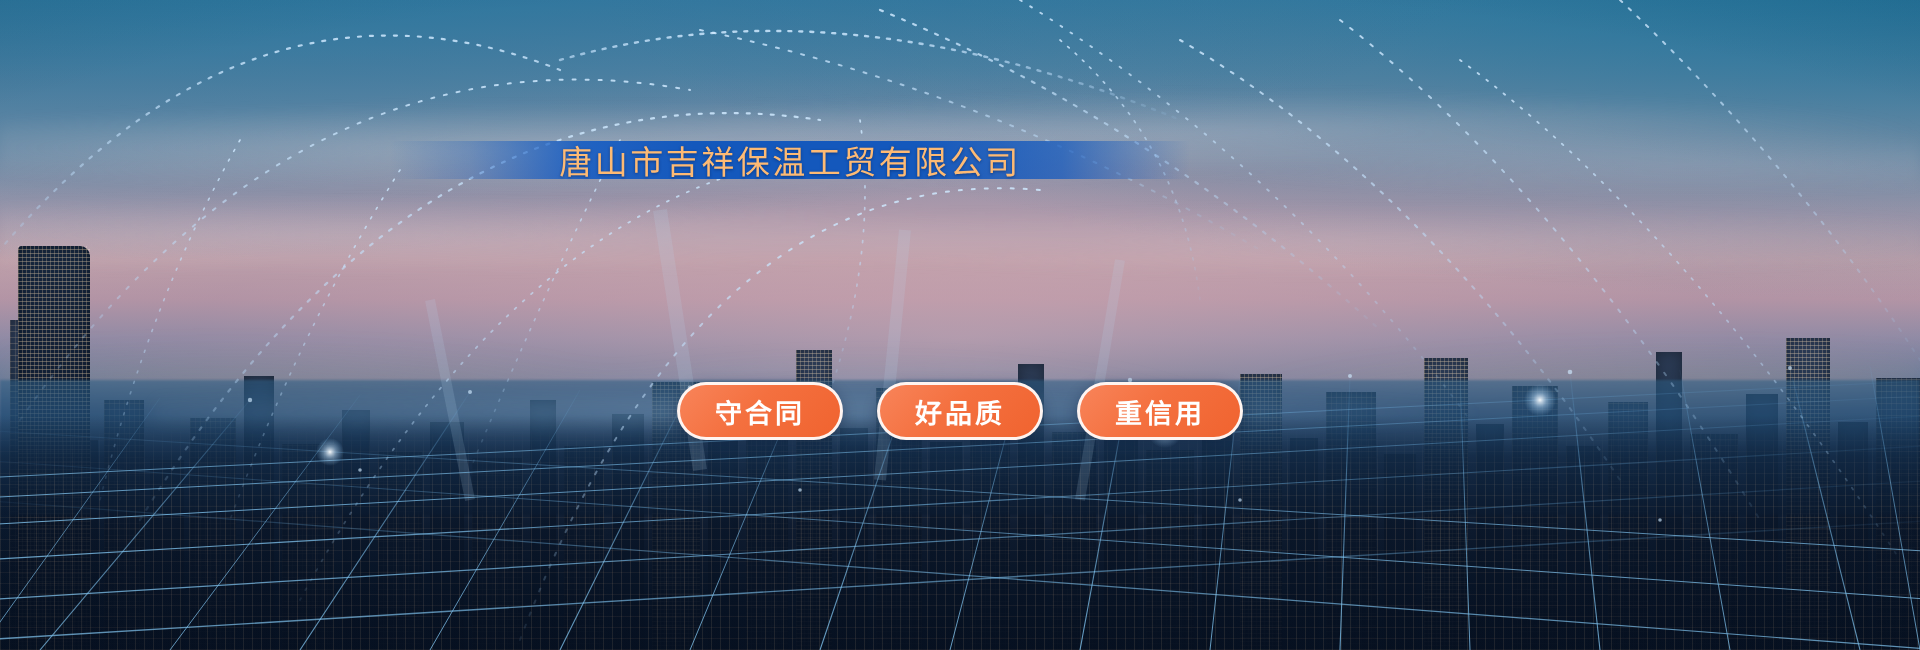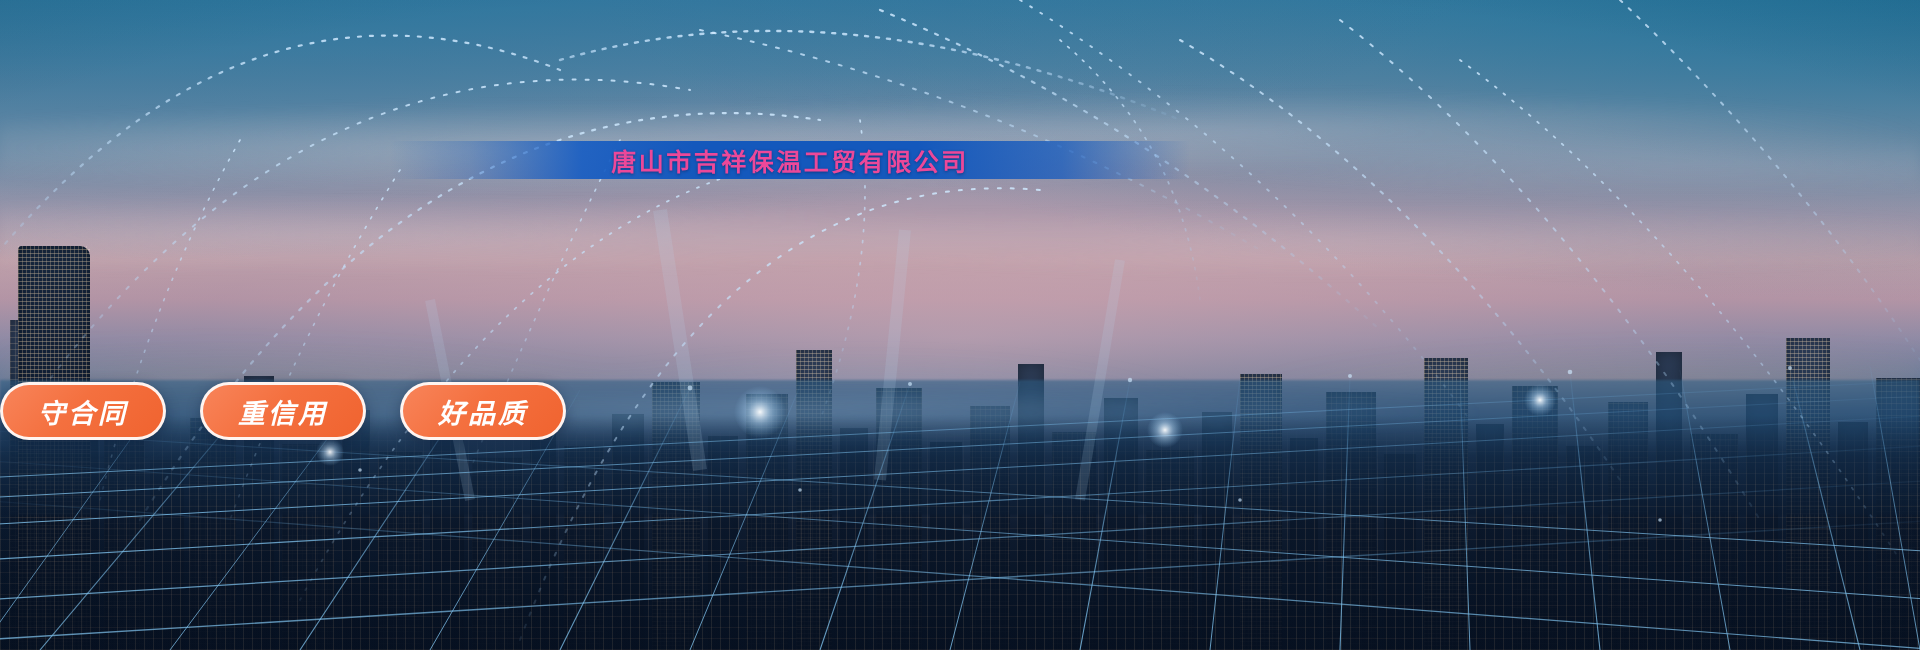--- a/index.html
+++ b/index.html
@@ -195,23 +195,23 @@
   }
   .company-name {
     position: absolute;
     left: 390px;
     top: 141px;
     width: 800px;
     height: 38px;
     display: flex;
     align-items: center;
     justify-content: center;
-    color: #ec4899;
-    font-size: 25px;
-    font-weight: 700;
+    color: #fdba74;
+    font-size: 33px;
+    font-weight: 400;
     letter-spacing: 2.5px;
     text-shadow: 0 1px 3px rgba(0,20,60,0.45);
     white-space: nowrap;
   }
 
   
   .headline {
     position: absolute;
     left: 0; right: 0;
     top: 180px;
@@ -242,23 +242,22 @@
       0 1px 2px rgba(5,25,60,0.35);
     z-index: 1;
   }
 
   
   .pills {
     position: absolute;
     left: 0; right: 0;
     top: 382px;
     display: flex;
-    justify-content: flex-start;
+    justify-content: center;
     gap: 34px;
-    font-style: italic;
   }
   .pill {
     min-width: 166px;
     height: 58px;
     border-radius: 29px;
     background: linear-gradient(135deg, #f8845a 0%, #f4703f 45%, #f0632f 100%);
     border: 3px solid rgba(255,255,255,0.92);
     display: flex;
     align-items: center;
     justify-content: center;
@@ -500,18 +499,18 @@
   <div class="vignette"></div>
 
   <div class="content">
 
     <div class="company-bar"></div>
     <div class="company-name">唐山市吉祥保温工贸有限公司</div>
 
 
     <div class="pills">
       <div class="pill">守合同</div>
+      <div class="pill">好品质</div>
       <div class="pill">重信用</div>
-      <div class="pill">好品质</div>
     </div>
 
   </div>
 </div>
 
 </body></html>

